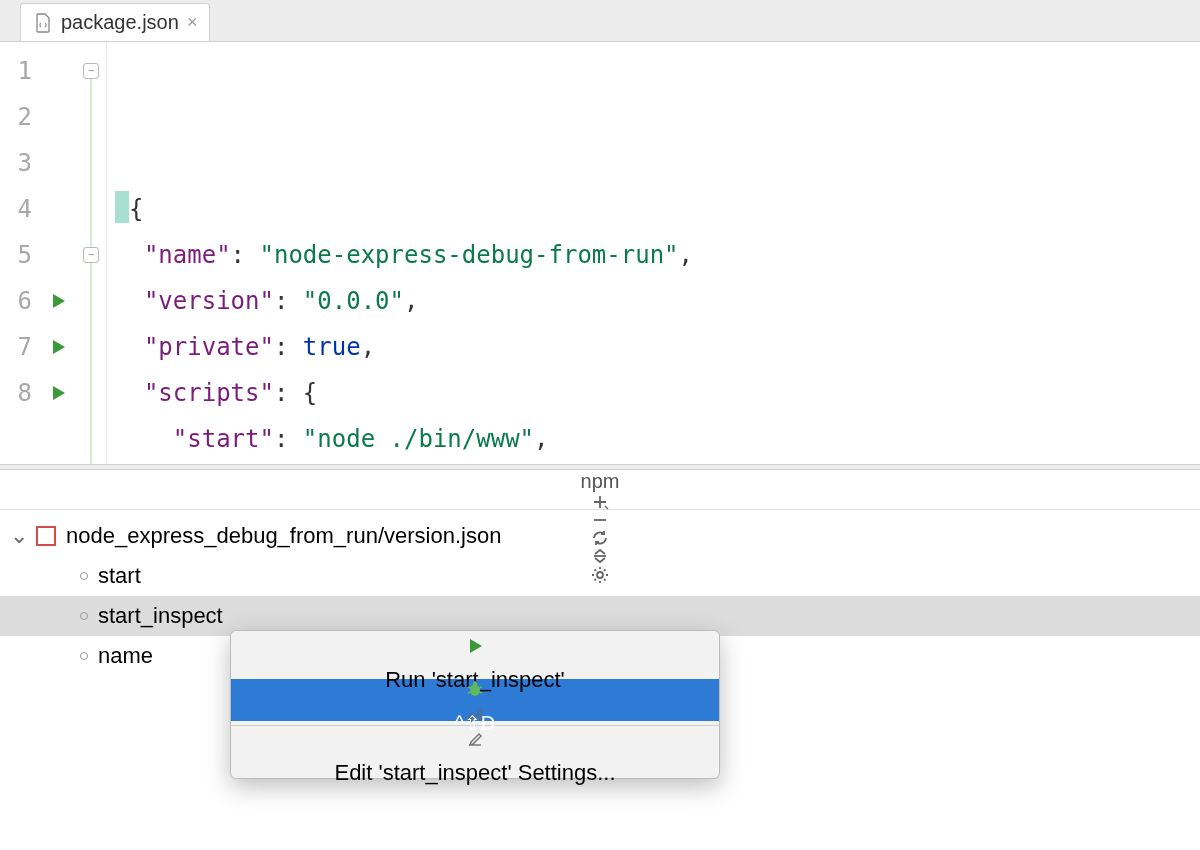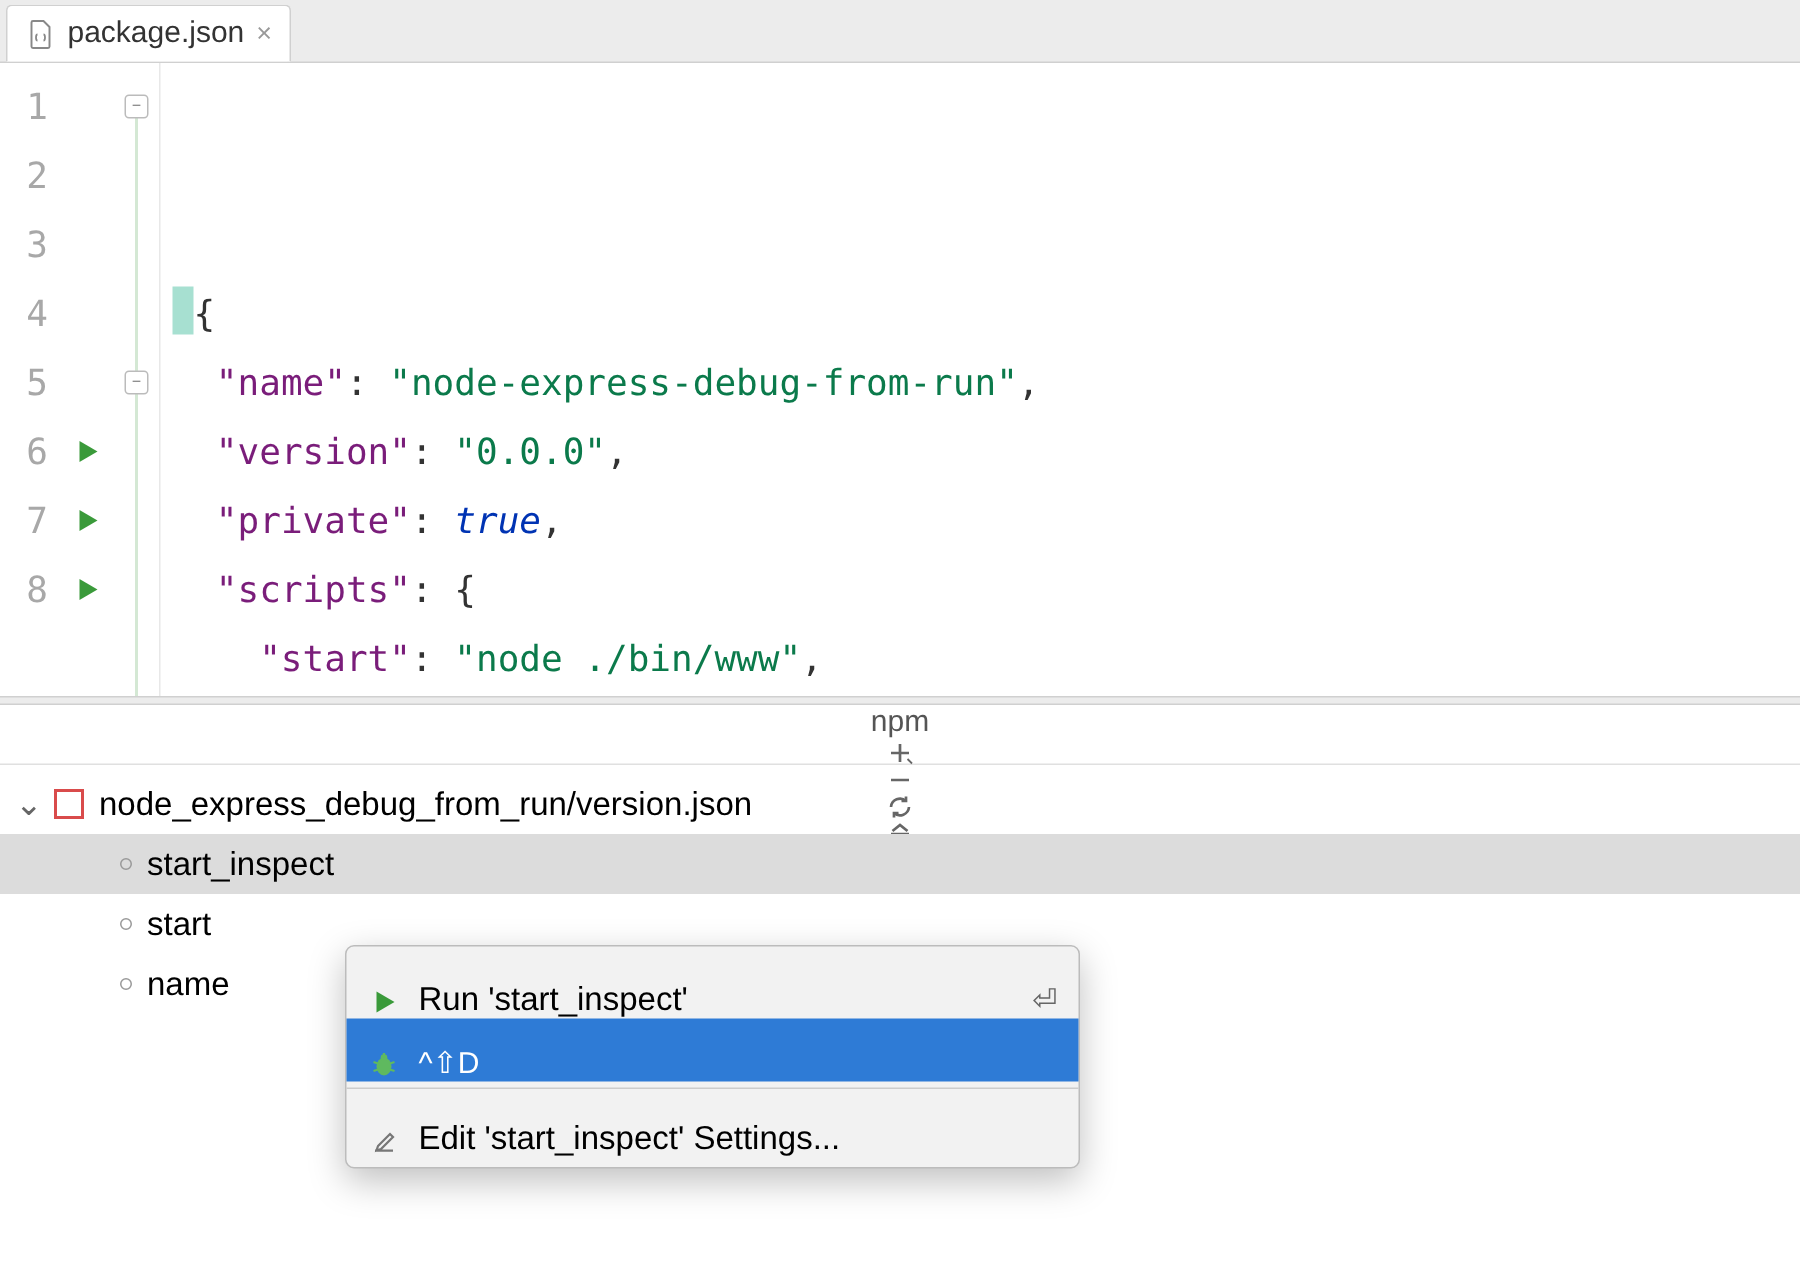--- a/index.html
+++ b/index.html
@@ -22,21 +22,21 @@
 .tab {
   background: #fff;
   border: 1px solid #d0d0d0;
   border-bottom: none;
   border-radius: 4px 4px 0 0;
   height: 38px;
   padding: 0 12px;
   display: flex;
   align-items: center;
   gap: 8px;
-  margin-left: 4px;
+  margin-left: 20px;
   font-size: 20px;
   color: #333;
 }
 .tab-close {
   color: #999;
   font-size: 18px;
   cursor: pointer;
 }
 .file-icon {
   width: 20px;
@@ -130,21 +130,21 @@
 }
 .cursor-block {
   display: inline-block;
   background: #a7e0d1;
   width: 14px;
   height: 32px;
   vertical-align: -6px;
 }
 .k-key { color: #7a1d7a; }
 .k-str { color: #0b7a4b; }
-.k-bool { color: #0033b3; font-style: italic; }
+.k-bool { color: #0033b3; }
 .k-punc { color: #333; }
 .play-icon-svg { fill: #3a9a3a; }
 .panel-divider {
   height: 6px;
   background: #ececec;
   border-top: 1px solid #d0d0d0;
   border-bottom: 1px solid #d0d0d0;
 }
 .npm-panel {
   display: flex;
@@ -222,23 +222,24 @@
   border: 1px solid #bcbcbc;
   border-radius: 6px;
   box-shadow: 0 8px 24px rgba(0,0,0,0.25);
   padding: 6px 0;
   font-size: 22px;
   z-index: 10;
 }
 .menu-item {
   height: 42px;
   display: flex;
-  align-items: flex-end;
+  align-items: center;
   padding: 0 14px;
   gap: 12px;
+  flex-direction: column;
 }
 .menu-item .label { flex: 1; }
 .menu-item .shortcut { color: #666; font-size: 20px; }
 .menu-item.highlighted {
   background: #2e7bd6;
   color: #fff;
 }
 .menu-item.highlighted .shortcut { color: #fff; }
 .menu-divider {
   height: 1px;
@@ -361,27 +362,27 @@
         </svg>
     </div>
   </div>
   <div class="npm-tree">
     <div class="tree-row">
       <span class="chevron">⌄</span>
       <span class="npm-icon-box"></span>
       <span>node_express_debug_from_run/version.json</span>
     </div>
     <div id="npm-scripts">
+        <div class="tree-row indent">
+          <span class="bullet"></span>
+          <span>start</span>
+        </div>
         <div class="tree-row indent selected">
           <span class="bullet"></span>
           <span>start_inspect</span>
-        </div>
-        <div class="tree-row indent">
-          <span class="bullet"></span>
-          <span>start</span>
         </div>
         <div class="tree-row indent">
           <span class="bullet"></span>
           <span>name</span>
         </div>
       </div>
 
     <div class="context-menu" id="context-menu">
         <div class="menu-item">
           <span class="menu-icon">

